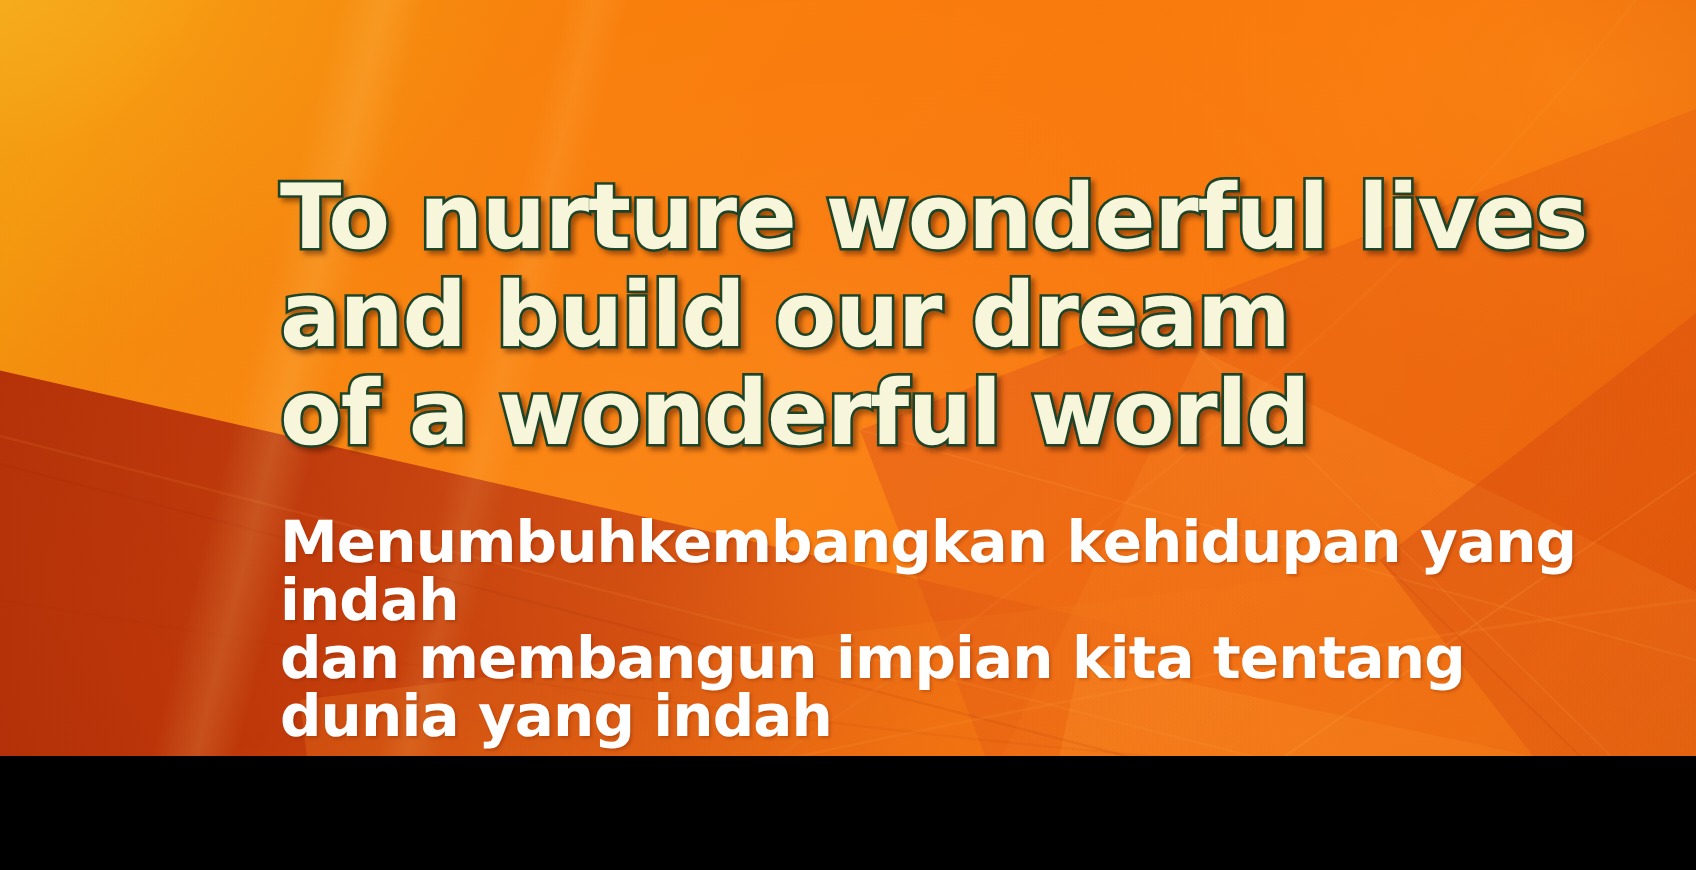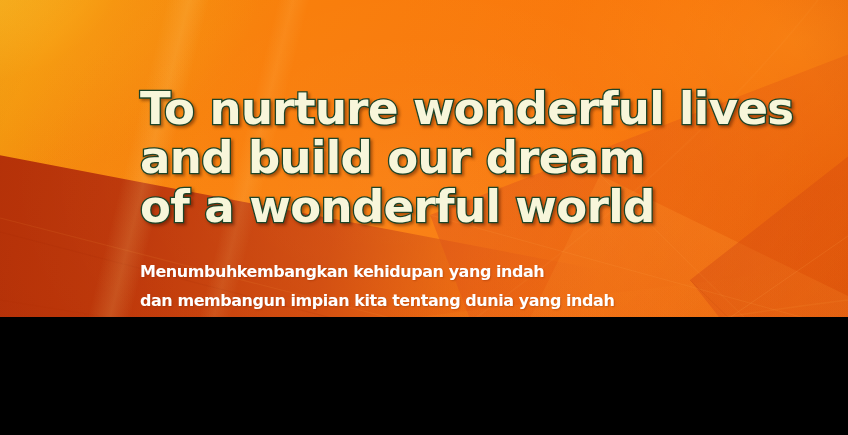--- a/index.html
+++ b/index.html
@@ -4,21 +4,21 @@
 <title>Vision Banner</title>
 <style>
   html, body {
     margin: 0;
     padding: 0;
     background: #000;
   }
   #banner {
     position: relative;
     width: 848px;
-    height: 317px;
+    height: 378px;
     overflow: hidden;
     font-family: "DejaVu Sans", sans-serif;
     background: #f0790a;
   }
 
   
   .bg-layer {
     position: absolute;
     inset: 0;
     pointer-events: none;
@@ -175,21 +175,21 @@
     paint-order: stroke fill;
     filter: drop-shadow(2.5px 2.5px 1.4px rgba(60,16,0,0.45));
     white-space: pre-line;
   }
 
   #subhead {
     margin: 0;
     padding-top: 26px;
     font-family: "DejaVu Sans", sans-serif;
     font-weight: bold;
-    font-size: 16px;
+    font-size: 29px;
     line-height: 29px;
     letter-spacing: -0.45px;
     color: #ffffff;
     text-shadow: 1px 1px 1.5px rgba(120,34,0,0.30);
     white-space: pre-line;
   }
 </style>
 </head>
 <body>
 

